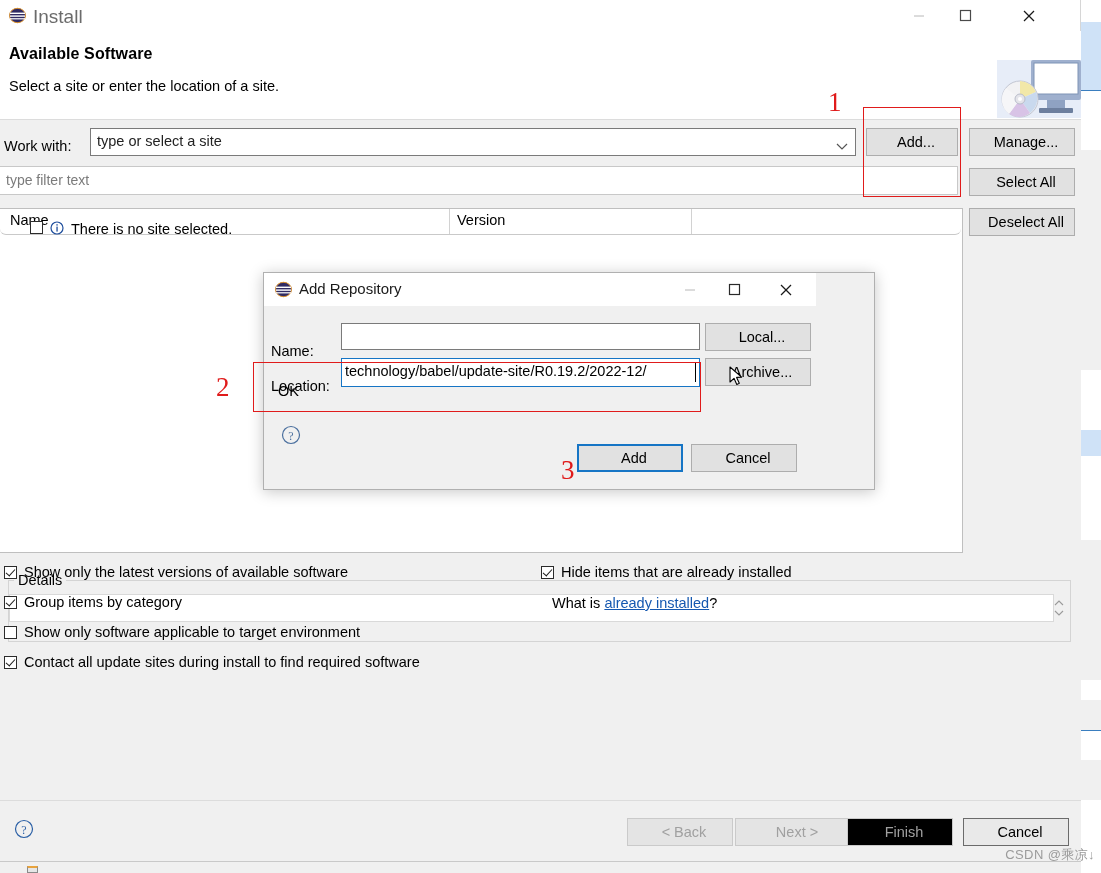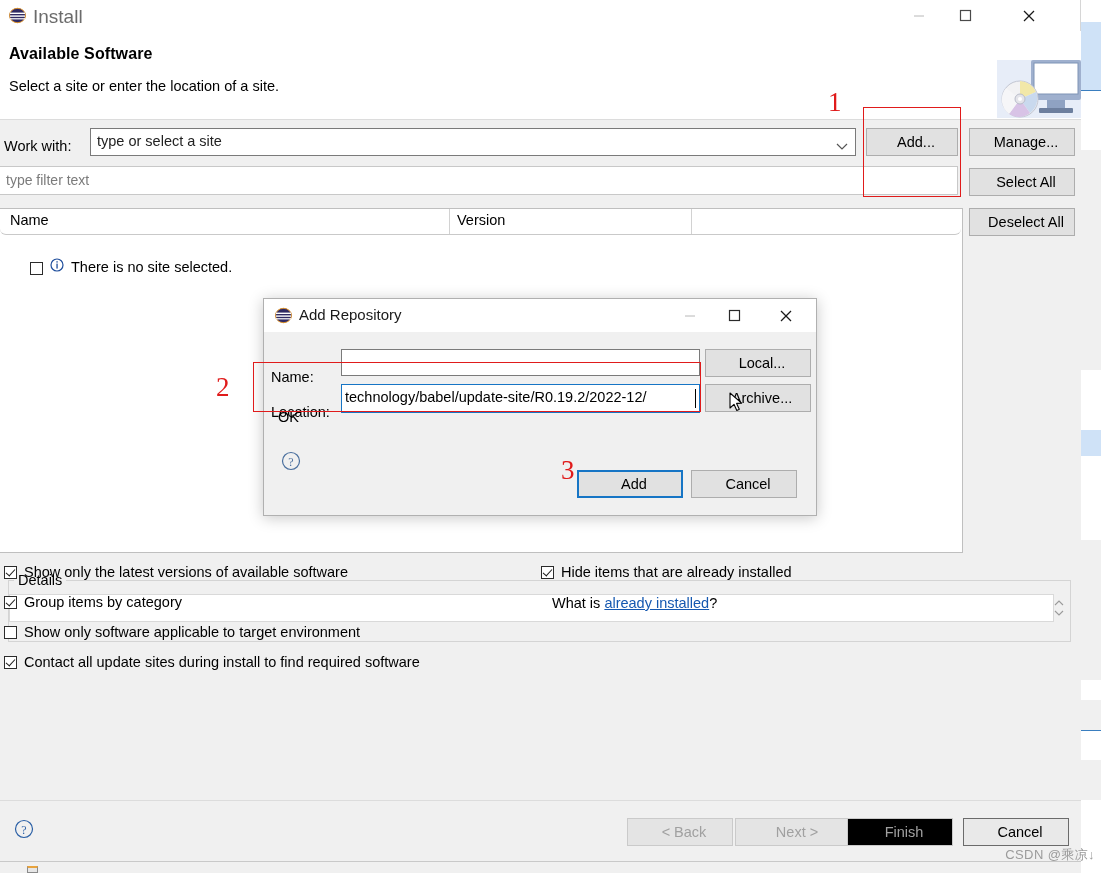--- a/index.html
+++ b/index.html
@@ -69,21 +69,21 @@
 
   #table{
     position:absolute;left:0px;top:88px;width:963px;height:345px;
     background:#ffffff;border:1px solid #bfbfbf;border-left:none;box-sizing:border-box;
   }
   #table .thead{position:absolute;left:0;top:0;width:961px;height:25px;background:#ffffff;border-bottom:1px solid #c9c9c9;border-radius:6px;}
   #table .th{position:absolute;top:3px;font-size:14.5px;}
   #table .th-name{left:10px;}
   #table .th-version{left:457px;}
   #table .vdiv{position:absolute;top:0;width:1px;height:25px;background:#d2d2d2;}
-  #table .row{position:absolute;left:0;top:42px;height:24px;display:flex;align-items:flex-end;}
+  #table .row{position:absolute;left:0;top:12px;height:24px;display:flex;align-items:flex-start;}
   #table .row .cb{width:13px;height:13px;border:1px solid #2b2b2b;background:#fff;margin-left:30px;box-sizing:border-box;}
   #table .row .info{margin-left:7px;}
   #table .row .rtxt{margin-left:7px;font-size:14.5px;}
 
   
   #details{position:absolute;left:8px;top:452px;width:1063px;height:70px;}
   #details .gb{position:absolute;left:0;top:8px;width:1063px;height:62px;border:1px solid #d4d4d4;box-sizing:border-box;}
   #details .gl{position:absolute;left:6px;top:0px;background:#f0f0f0;padding:0 4px;font-size:14.5px;}
   #details .field{position:absolute;left:1px;top:22px;width:1045px;height:28px;background:#ffffff;border:1px solid #d9d9d9;box-sizing:border-box;}
   #details .spin{position:absolute;right:5px;top:22px;width:14px;height:28px;display:flex;flex-direction:column;align-items:center;justify-content:center;}
@@ -106,21 +106,21 @@
   
   #footer{position:absolute;left:0;top:800px;width:1081px;height:61px;background:#f0f0f0;border-top:1px solid #dcdcdc;}
   #help-icon-main{position:absolute;left:14px;top:18px;}
   #btn-back{position:absolute;left:627px;top:17px;width:106px;height:28px;color:#a0a0a0;background:#e4e4e4;border-color:#cacaca;}
   #btn-next{position:absolute;left:735px;top:17px;width:116px;height:28px;color:#a0a0a0;background:#e4e4e4;border-color:#cacaca;}
   #btn-finish{position:absolute;left:847px;top:17px;width:106px;height:28px;color:#a0a0a0;background:#000000;border-color:#cacaca;}
   #btn-cancel-main{position:absolute;left:963px;top:17px;width:106px;height:28px;background:#e9e9e9;border:1px solid #6b6b6b;}
 
   
   #dialog{
-    position:absolute;left:263px;top:298px;width:554px;height:218px;
+    position:absolute;left:263px;top:272px;width:612px;height:218px;
     background:#f0f0f0;border:1px solid #b0b0b0;box-sizing:border-box;
     box-shadow:0 2px 14px rgba(0,0,0,0.22);
   }
   #dialog .dtitle{position:absolute;left:0;top:0;width:552px;height:33px;background:#ffffff;}
   #dialog .dtitle .dicon{position:absolute;left:11px;top:8px;width:17px;height:17px;}
   #dialog .dtitle .dtxt{position:absolute;left:35px;top:7px;font-size:15px;color:#1a1a1a;}
   #dialog .dwin{position:absolute;top:0;width:44px;height:33px;display:flex;align-items:center;justify-content:center;cursor:default;}
   #d-min{right:104px;}
   #d-max{right:60px;}
   #d-close{right:8px;}

